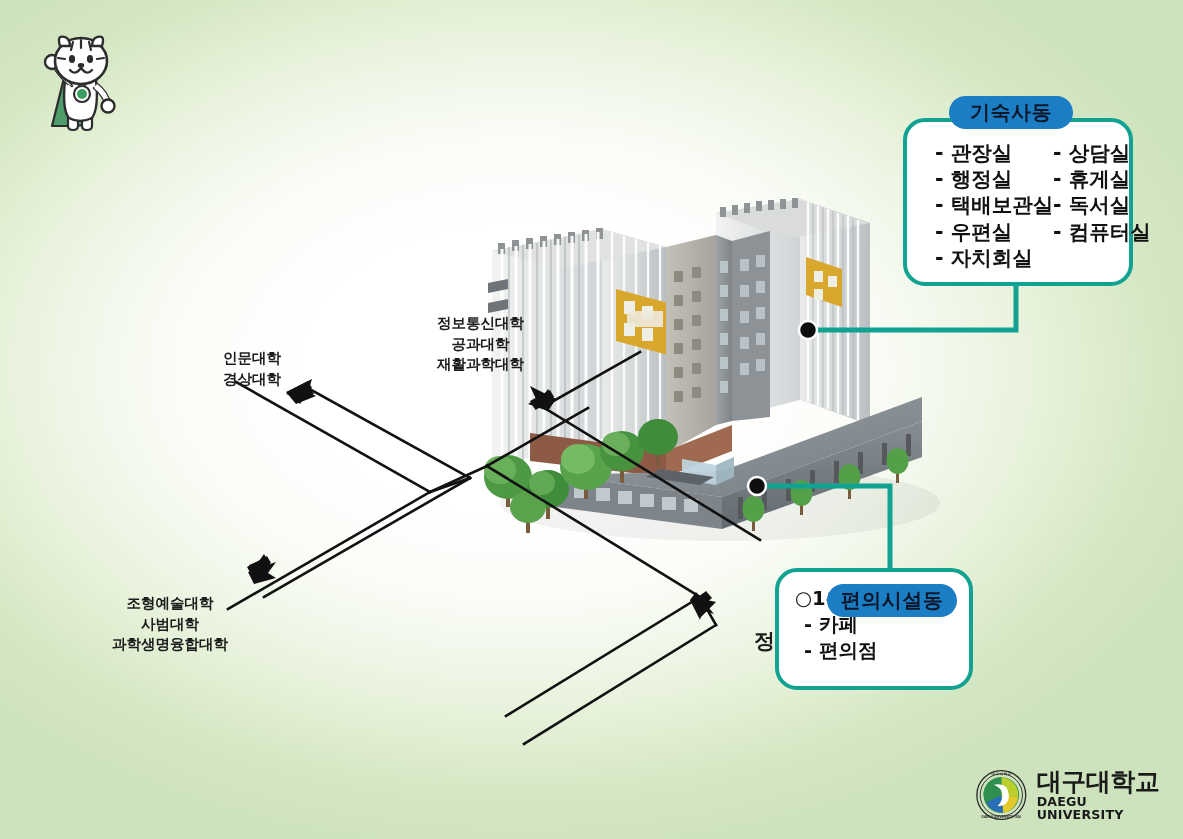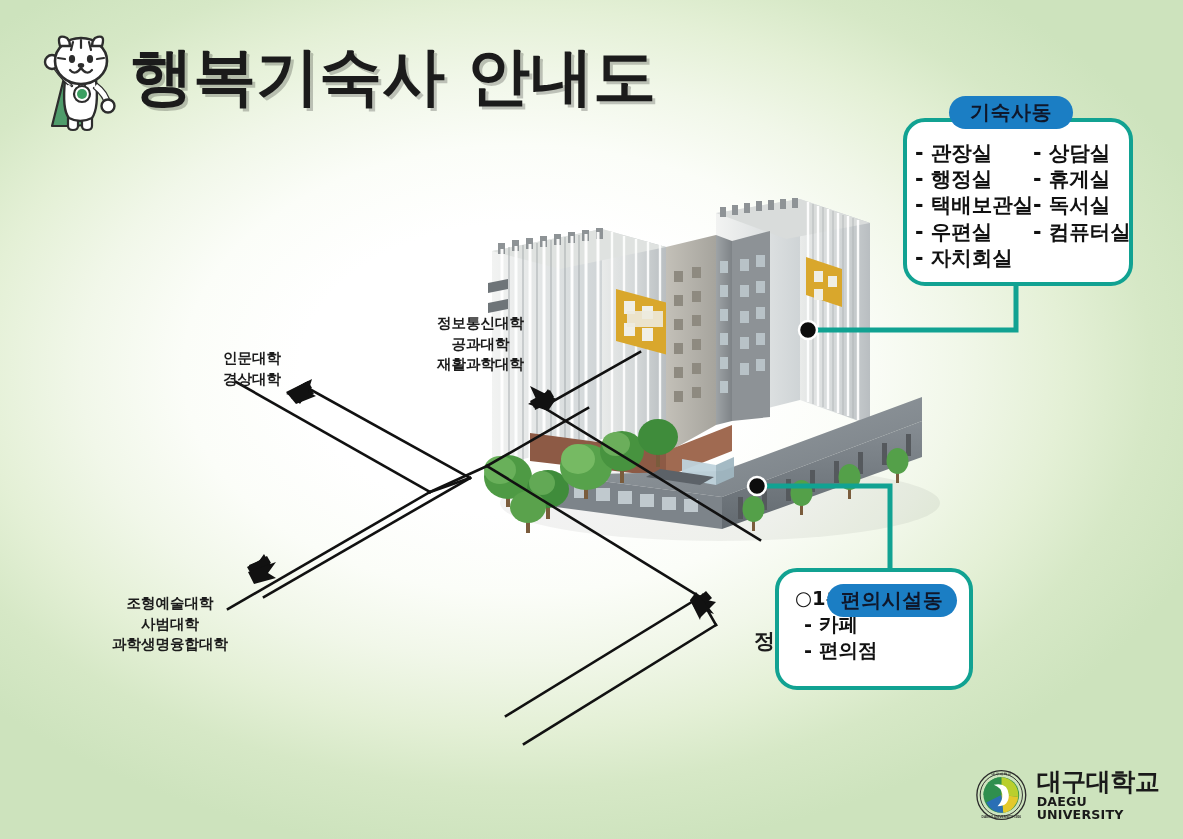--- a/index.html
+++ b/index.html
@@ -102,21 +102,21 @@
     letter-spacing: 0.5px;
   }
 
   #dorm-box   { left: 903px; top: 118px; width: 230px; height: 168px; }
   #dorm-pill  { left: 949px; top: 96px;  width: 124px; height: 33px; }
   #conv-box   { left: 775px; top: 568px; width: 198px; height: 122px; }
   #conv-pill  { left: 827px; top: 564px; width: 130px; height: 33px; margin-top: 20px; }
 
   .room-grid {
     position: absolute;
-    left: 8px;
+    left: 28px;
     top: 18px;
     display: grid;
     grid-template-columns: 116px auto;
     column-gap: 2px;
     row-gap: 0px;
   }
   .room-item {
     font-size: 20.5px;
     font-weight: 700;
     color: #111111;
@@ -218,21 +218,20 @@
       <ellipse cx="48" cy="33" rx="3.1" ry="4" fill="#2d2d2d"></ellipse>
       <ellipse cx="66" cy="33" rx="3.1" ry="4" fill="#2d2d2d"></ellipse>
 
       <ellipse cx="57" cy="43" rx="11" ry="8" fill="#ffffff" stroke="none"></ellipse>
       <ellipse cx="57" cy="39.5" rx="3.2" ry="2.4" fill="#2d2d2d"></ellipse>
       <path d="M57 42 Q51 50 46 44" fill="none" stroke="#2d2d2d" stroke-width="2.2" stroke-linecap="round"></path>
       <path d="M57 42 Q63 50 68 44" fill="none" stroke="#2d2d2d" stroke-width="2.2" stroke-linecap="round"></path>
     </svg>
   </div>
 
-  <div class="title">행복기숙사 안내도</div>
 
   <div class="building-layer">
     <svg viewBox="0 0 480 370" width="480" height="370">
       <defs>
         <linearGradient id="twr1" x1="0" y1="0" x2="1" y2="0">
           <stop offset="0%" stop-color="#e9ebea"></stop>
             <stop offset="55%" stop-color="#d3d7d8"></stop>
             <stop offset="100%" stop-color="#b9bec1"></stop>
         </linearGradient>
         <linearGradient id="twr2" x1="0" y1="0" x2="1" y2="0">

